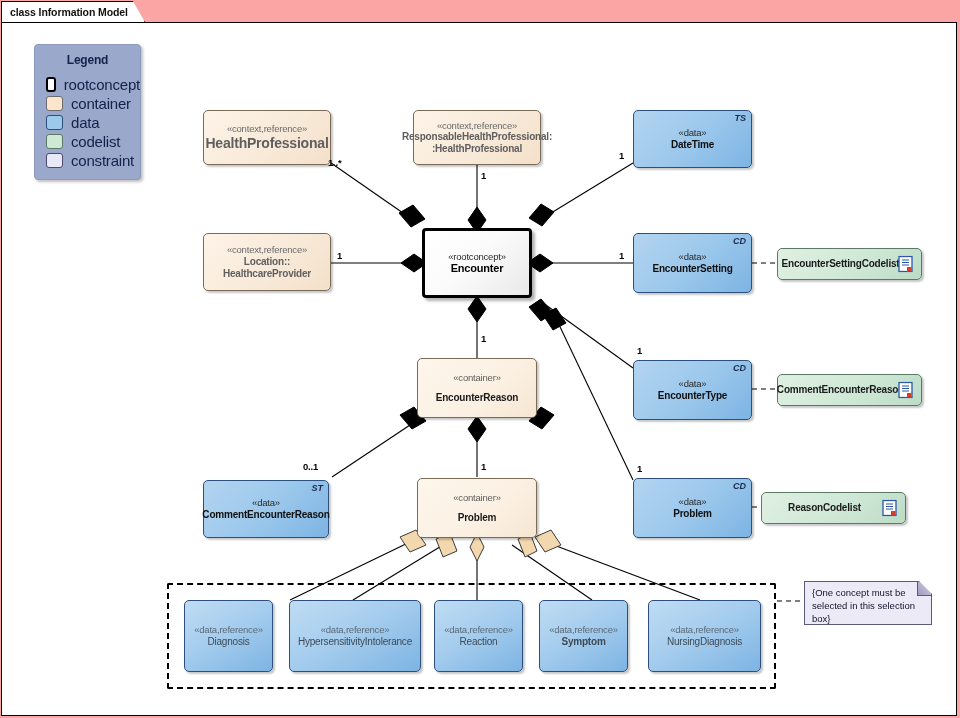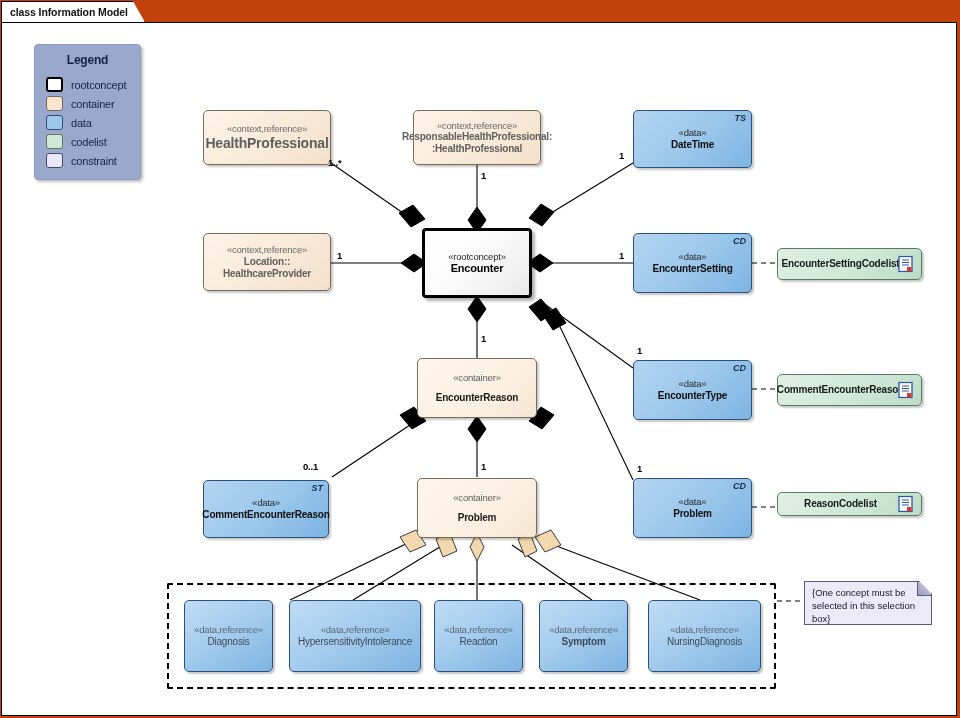--- a/index.html
+++ b/index.html
@@ -1,17 +1,17 @@
 <!DOCTYPE html>
 <html><head>
 <meta charset="utf-8">
 <style>
   html,body{margin:0;padding:0;background:#ffffff;}
   body{font-family:"Liberation Sans", sans-serif;}
-  #canvas{position:relative;width:960px;height:718px;background:#c2410c;overflow:hidden;}
+  #canvas{position:relative;width:960px;height:718px;background:#fca5a5;overflow:hidden;}
 
   
   .frame{position:absolute;left:1px;top:22px;width:956px;height:694px;border:1px solid #000;box-sizing:border-box;background:#fff;}
   .title-tab{position:absolute;left:1px;top:1px;height:21px;box-sizing:border-box;
     border:1px solid #000;border-bottom:none;background:#fff;display:flex;align-items:center;padding:0 16px 0 8px;
     font-size:10.5px;font-weight:bold;color:#111;letter-spacing:-0.1px;
     clip-path:polygon(0 0, calc(100% - 12px) 0, 100% 100%, 0 100%);}
 
   svg.wires{position:absolute;left:0;top:0;width:960px;height:718px;pointer-events:none;}
 
@@ -62,21 +62,21 @@
     background:linear-gradient(225deg,#c9c6de 0%,#b9b6d2 50%,#9e9bbb 100%);
     border-left:1px solid #5a5a7a;border-bottom:1px solid #5a5a7a;}
 
   
   .legend{position:absolute;left:34px;top:44px;width:105px;height:134px;background:#9aa8cc;
     border:1px solid #8c9ac0;border-radius:4px;box-shadow:2px 2px 3px rgba(0,0,0,.25);}
   .legend-title{text-align:center;font-size:12px;font-weight:bold;color:#15214a;margin-top:8px;letter-spacing:-0.2px;}
   .legend-rows{margin:8px 0 0 11px;}
   .legend-row{display:flex;align-items:center;height:19px;margin-bottom:0px;}
   .sw{width:17px;height:15px;border-radius:3px;margin-right:8px;box-sizing:border-box;}
-  .legend-label{font-size:11px;color:#14214a;letter-spacing:-0.2px;}
+  .legend-label{font-size:15px;color:#14214a;letter-spacing:-0.2px;}
 
   .mult{position:absolute;font-size:9.5px;font-weight:bold;color:#000;letter-spacing:-0.2px;}
 </style>
 </head>
 <body>
 
 <div id="canvas">
 
   <div class="frame"></div>
   <div class="title-tab">
@@ -263,21 +263,21 @@
     <div class="nname" style="padding-right:18px;">CommentEncounterReason</div>
     <svg class="doc-icon" viewBox="0 0 15 17">
       <rect x="1" y="1" width="13" height="15" fill="#fff" stroke="#2b57a8" stroke-width="1.3"></rect>
       <line x1="4" y1="4.5" x2="11" y2="4.5" stroke="#2b57a8" stroke-width="1"></line>
       <line x1="4" y1="7" x2="11" y2="7" stroke="#2b57a8" stroke-width="1"></line>
       <line x1="4" y1="9.5" x2="11" y2="9.5" stroke="#2b57a8" stroke-width="1"></line>
       <polygon points="9,11.5 13.5,11.5 13.5,16 9,16" fill="#d93b2b"></polygon>
     </svg>
   </div>
 
-  <div class="node n-codelist" style="left:777px;top:492px;width:145px;height:24px;text-align:right;">
+  <div class="node n-codelist" style="left:761px;top:492px;width:145px;height:32px;text-align:right;">
     <div class="nname" style="padding-right:18px;">ReasonCodelist</div>
     <svg class="doc-icon" viewBox="0 0 15 17">
       <rect x="1" y="1" width="13" height="15" fill="#fff" stroke="#2b57a8" stroke-width="1.3"></rect>
       <line x1="4" y1="4.5" x2="11" y2="4.5" stroke="#2b57a8" stroke-width="1"></line>
       <line x1="4" y1="7" x2="11" y2="7" stroke="#2b57a8" stroke-width="1"></line>
       <line x1="4" y1="9.5" x2="11" y2="9.5" stroke="#2b57a8" stroke-width="1"></line>
       <polygon points="9,11.5 13.5,11.5 13.5,16 9,16" fill="#d93b2b"></polygon>
     </svg>
   </div>
 

